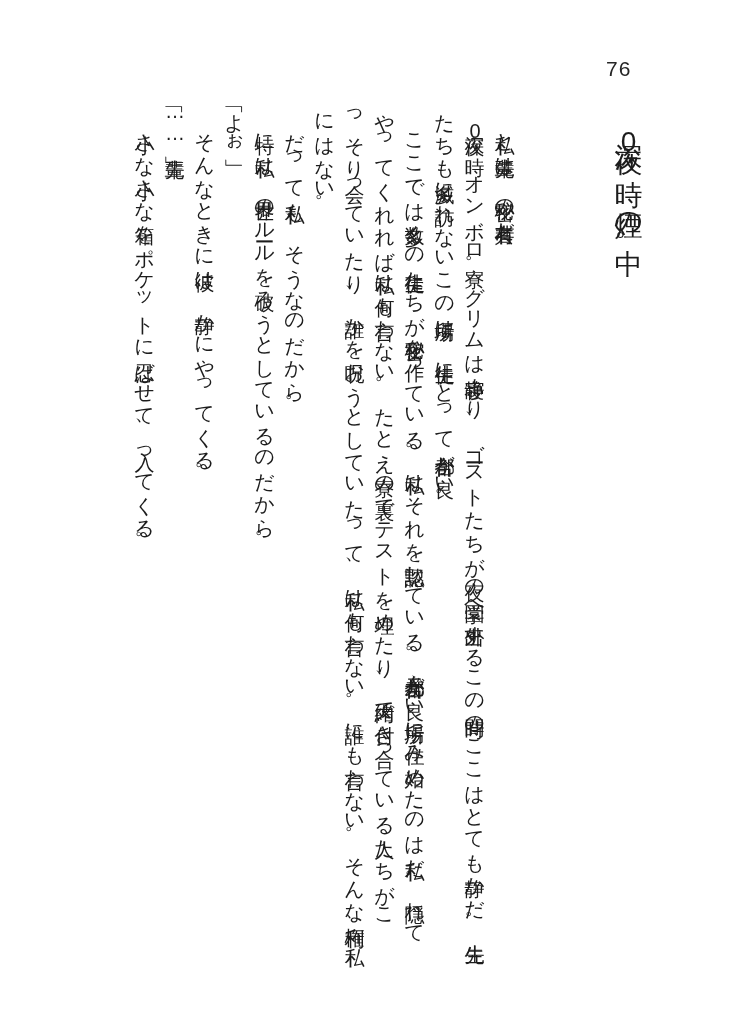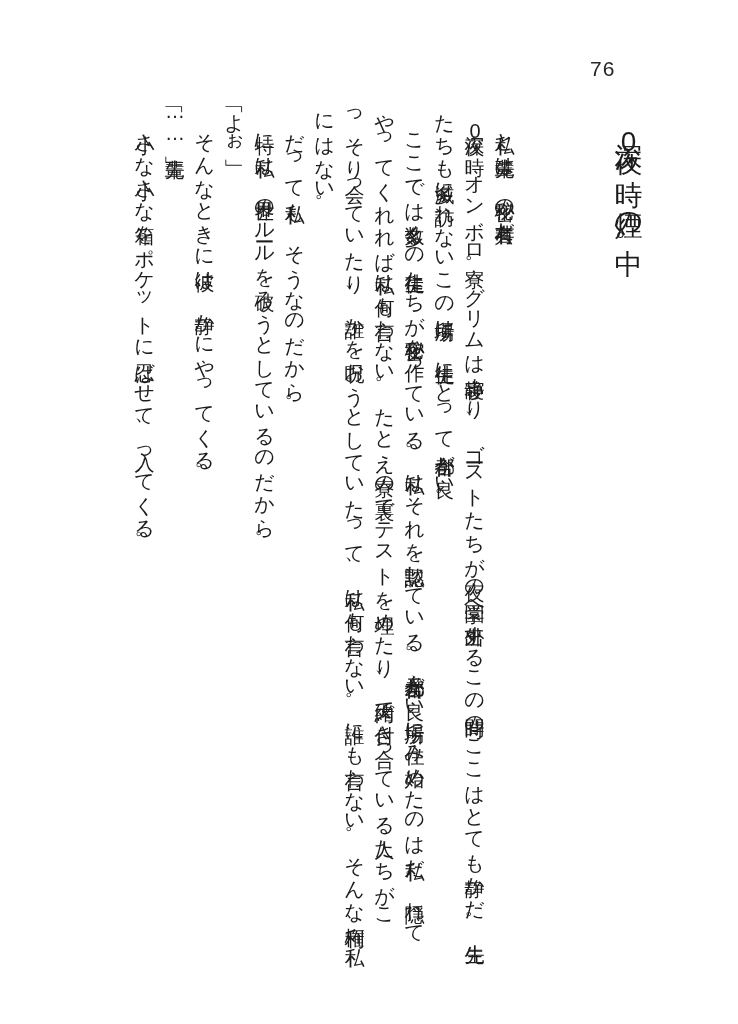--- a/index.html
+++ b/index.html
@@ -12,21 +12,21 @@
     width: 738px;
     height: 1024px;
     background: #ffffff;
     overflow: hidden;
     font-family: "Liberation Sans", sans-serif;
     color: #1c1c1c;
   }
   .page-number {
     position: absolute;
     top: 57px;
-    left: 590px;
+    left: 606px;
     font-size: 21px;
     letter-spacing: 1px;
     color: #262626;
   }
   .vertical-content {
     position: absolute;
     top: 100px;
     right: 92px;
     height: 840px;
     writing-mode: vertical-rl;

